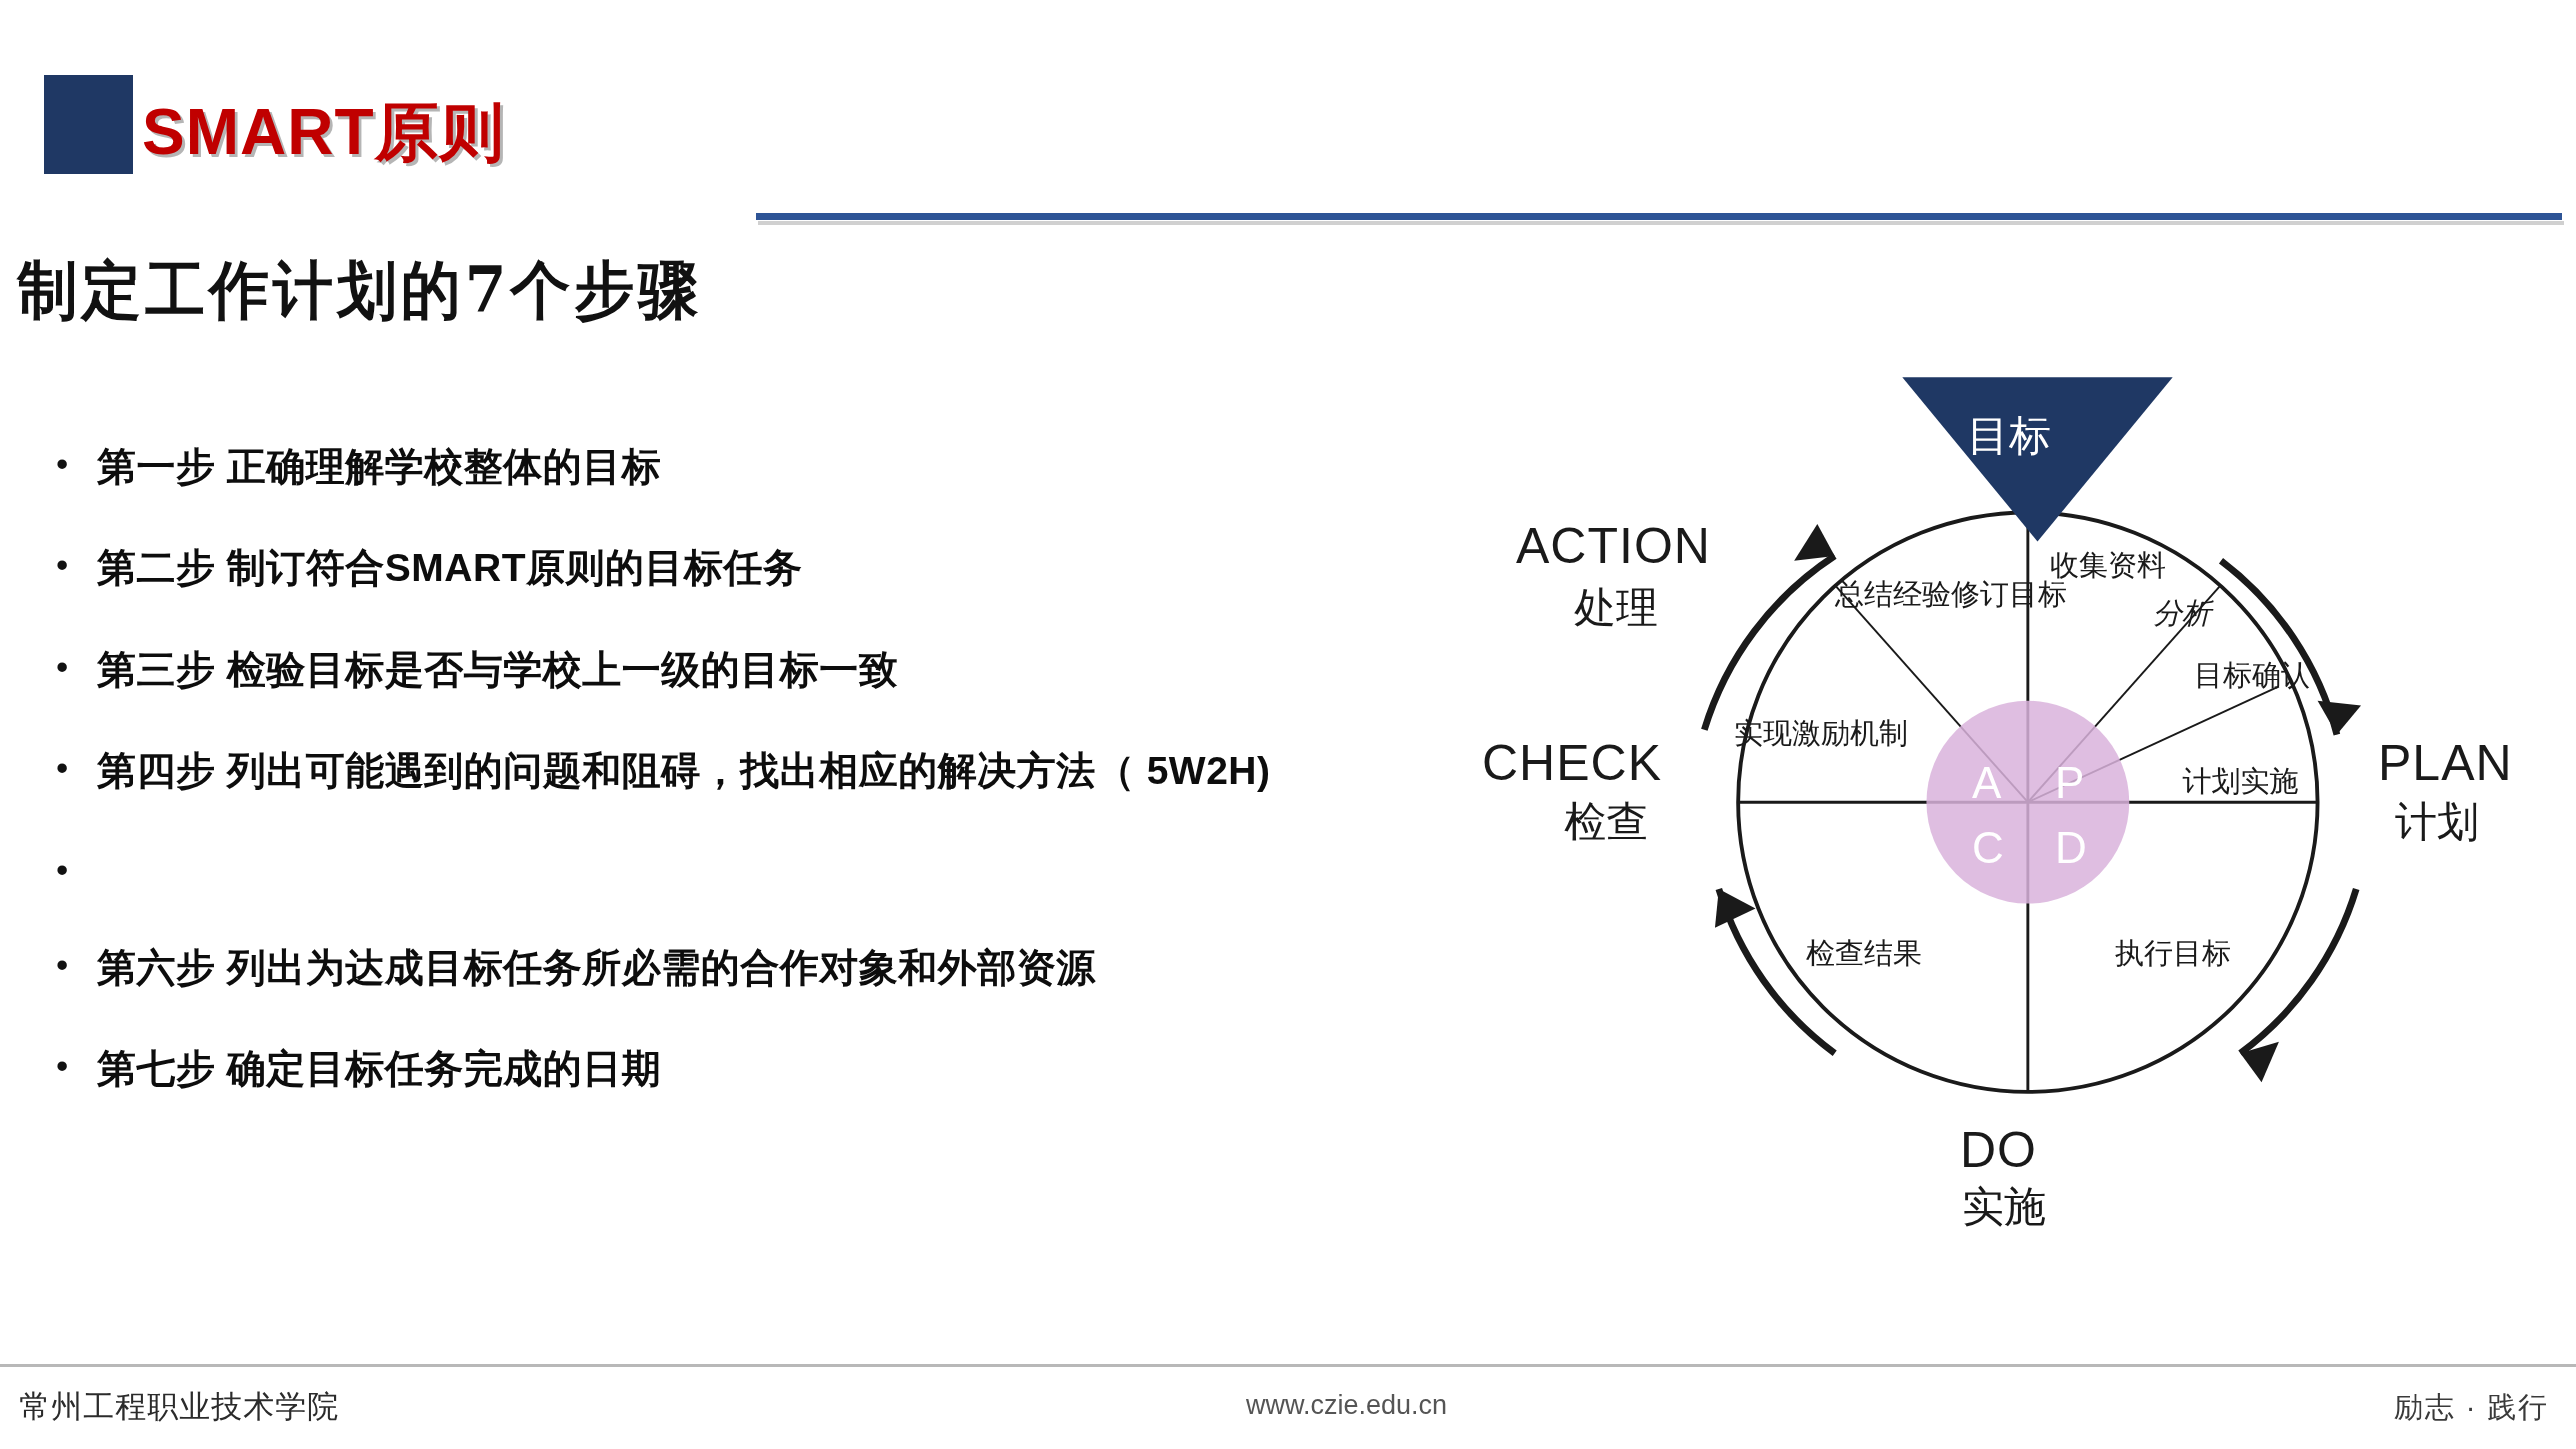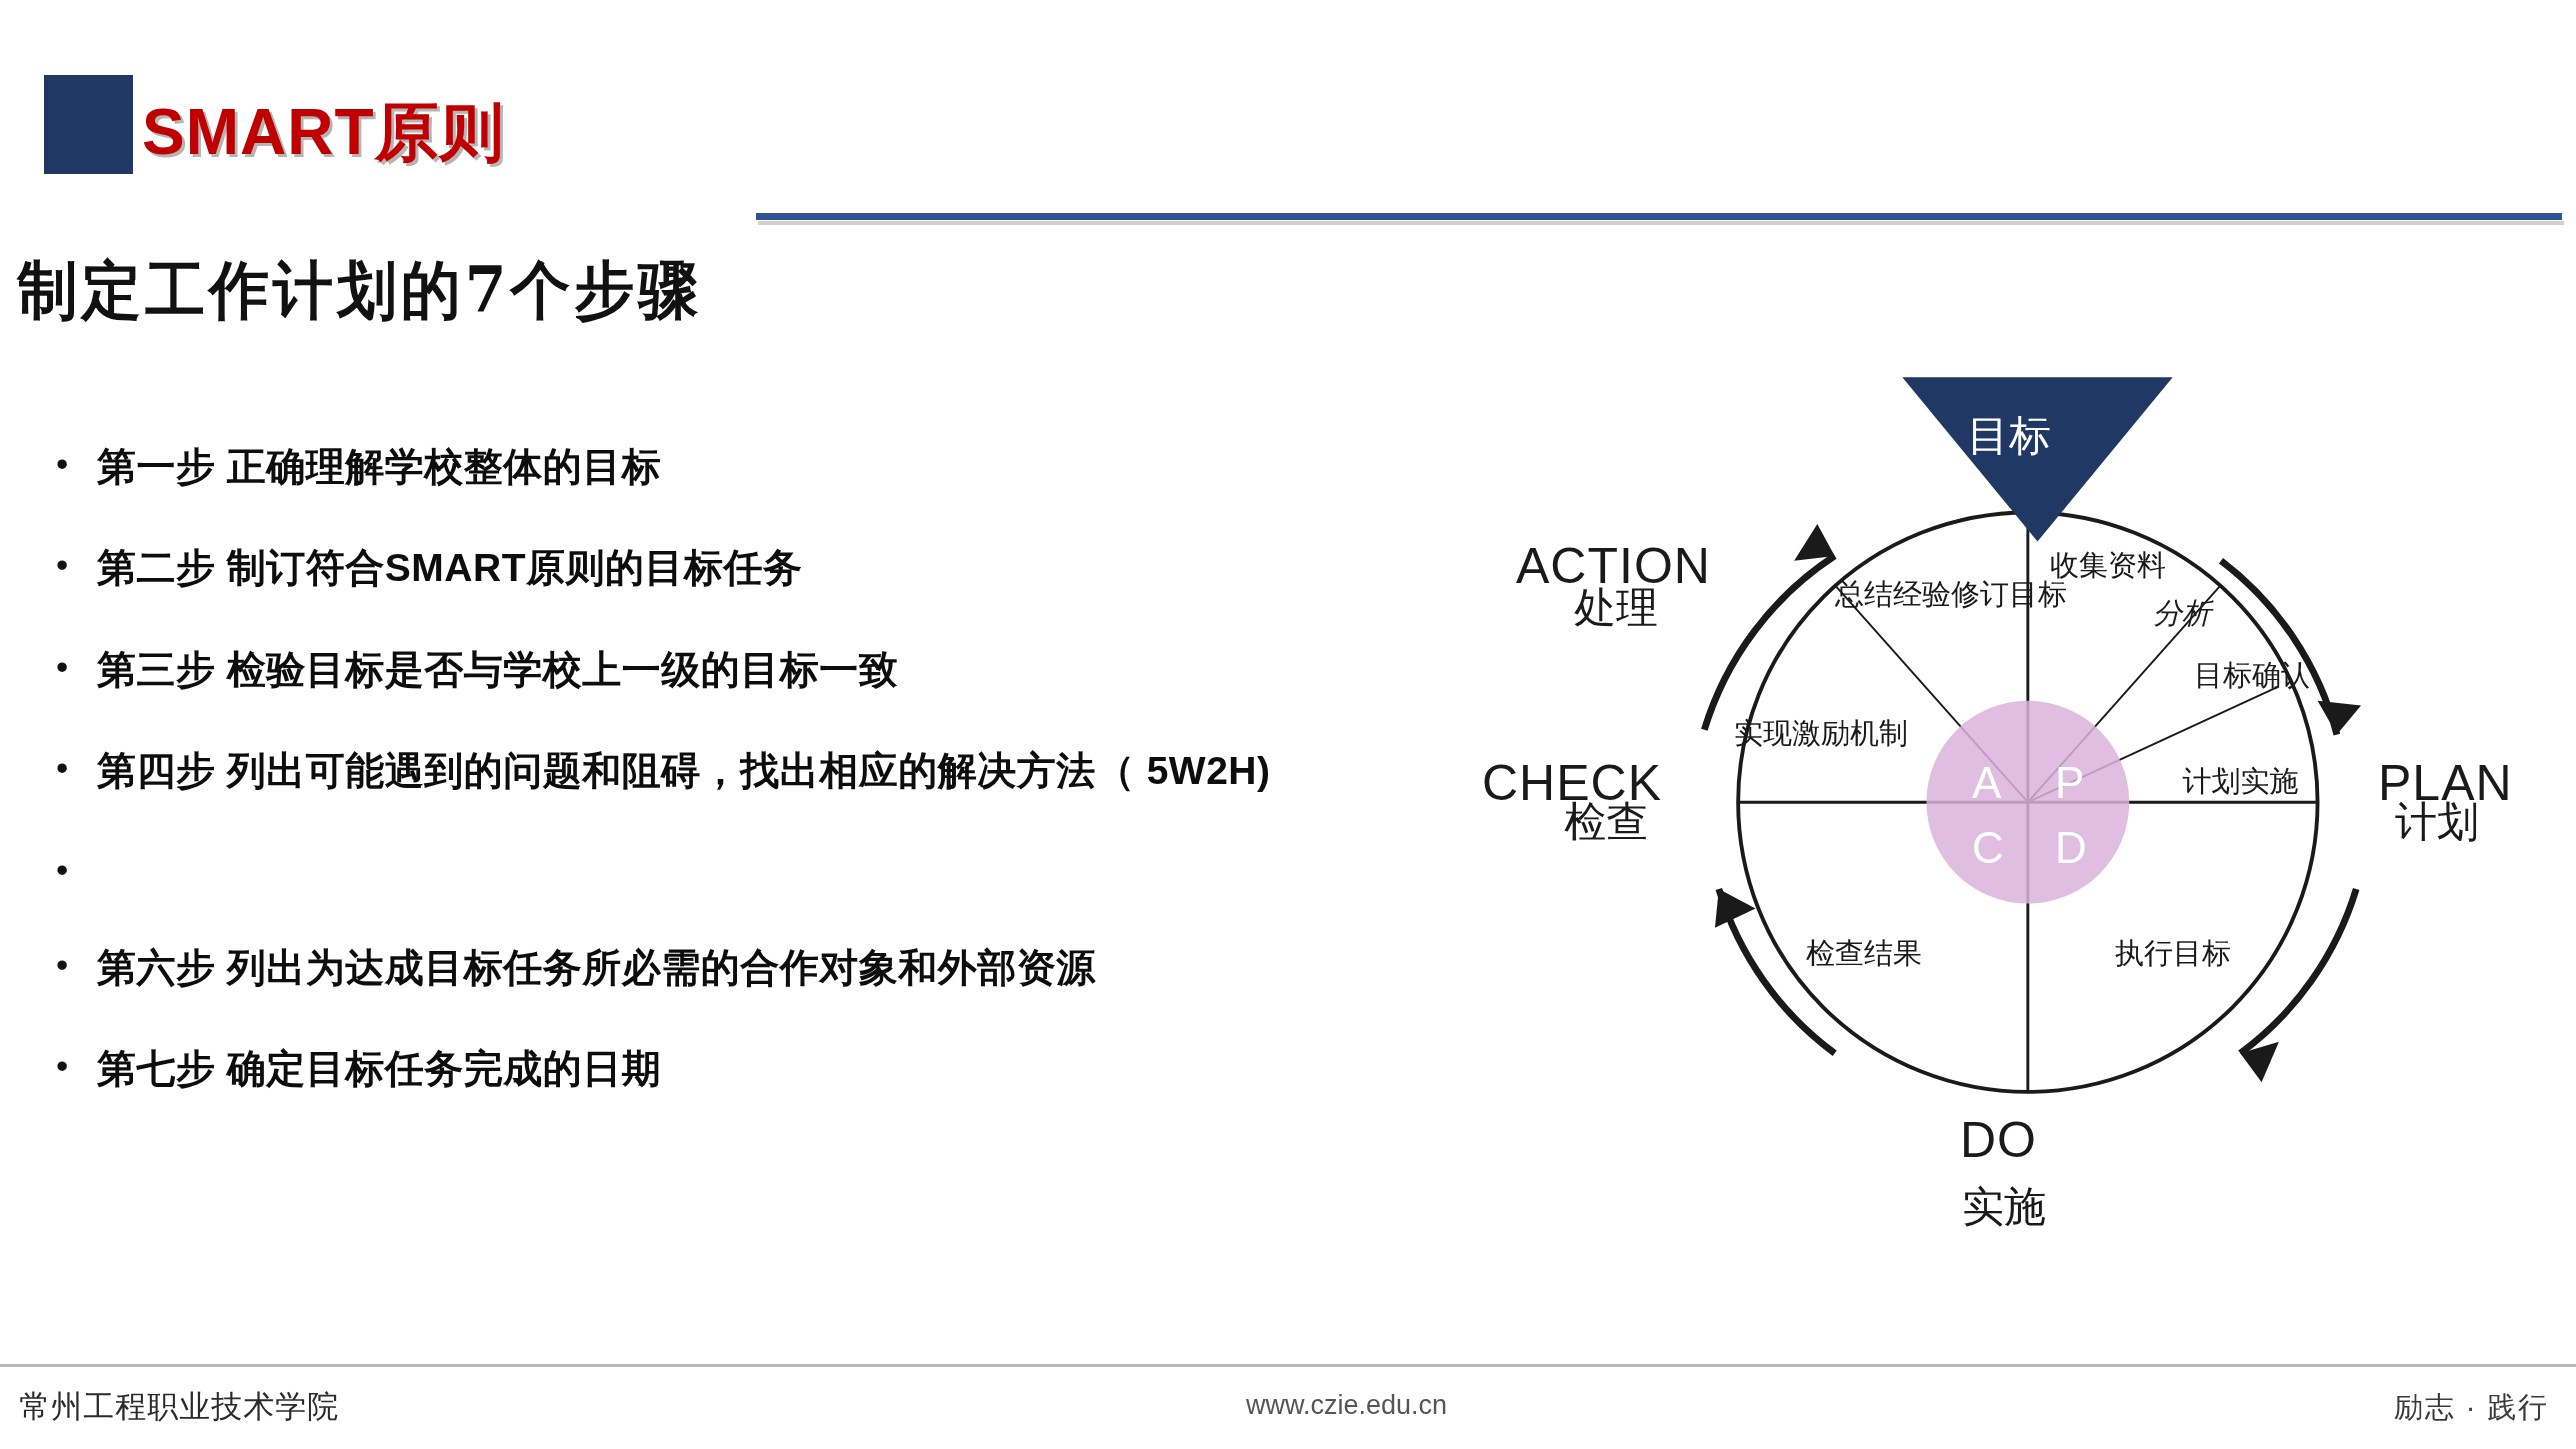--- a/index.html
+++ b/index.html
@@ -110,21 +110,21 @@
     width: 1014px;
     height: 1005px;
   }
   .diag-svg { position: absolute; left: 0; top: 0; }
   .diag-label {
     position: absolute;
     font-family: "Liberation Sans", sans-serif;
     color: #1a1a1a;
     white-space: nowrap;
   }
-  .big-en { font-size: 50px; letter-spacing: 1px; margin-top: 20px; }
+  .big-en { font-size: 50px; letter-spacing: 1px; }
   .big-cn { font-size: 42px; }
   .small-cn { font-size: 29px; line-height: 1.15; text-align: center; }
   .apcd {
     position: absolute;
     font-size: 44px;
     color: #ffffff;
     font-family: "Liberation Sans", sans-serif;
   }
   .goal-text {
     position: absolute;
@@ -248,21 +248,21 @@
 
   <div class="diag-label big-en" style="left:-29px; top:198px;">ACTION</div>
   <div class="diag-label big-cn" style="left:29px; top:261px;">处理</div>
 
   <div class="diag-label big-en" style="left:833px; top:415px;">PLAN</div>
   <div class="diag-label big-cn" style="left:850px; top:475px;">计划</div>
 
   <div class="diag-label big-en" style="left:-63px; top:415px;">CHECK</div>
   <div class="diag-label big-cn" style="left:19.3px; top:475px;">检查</div>
 
-  <div class="diag-label big-en" style="left:415px; top:772px;">DO</div>
+  <div class="diag-label big-en" style="left:415px; top:802px;">DO</div>
   <div class="diag-label big-cn" style="left:417px; top:860px;">实施</div>
 
   <div class="goal-text" style="left:422px; top:89px;">目标</div>
 
   <div class="apcd" style="left:427px; top:439px;">A</div>
   <div class="apcd" style="left:510px; top:439px;">P</div>
   <div class="apcd" style="left:427px; top:504px;">C</div>
   <div class="apcd" style="left:510px; top:504px;">D</div>
 
   <div class="diag-label small-cn" style="left:505px; top:230px; width:77px;">收集资料</div>

